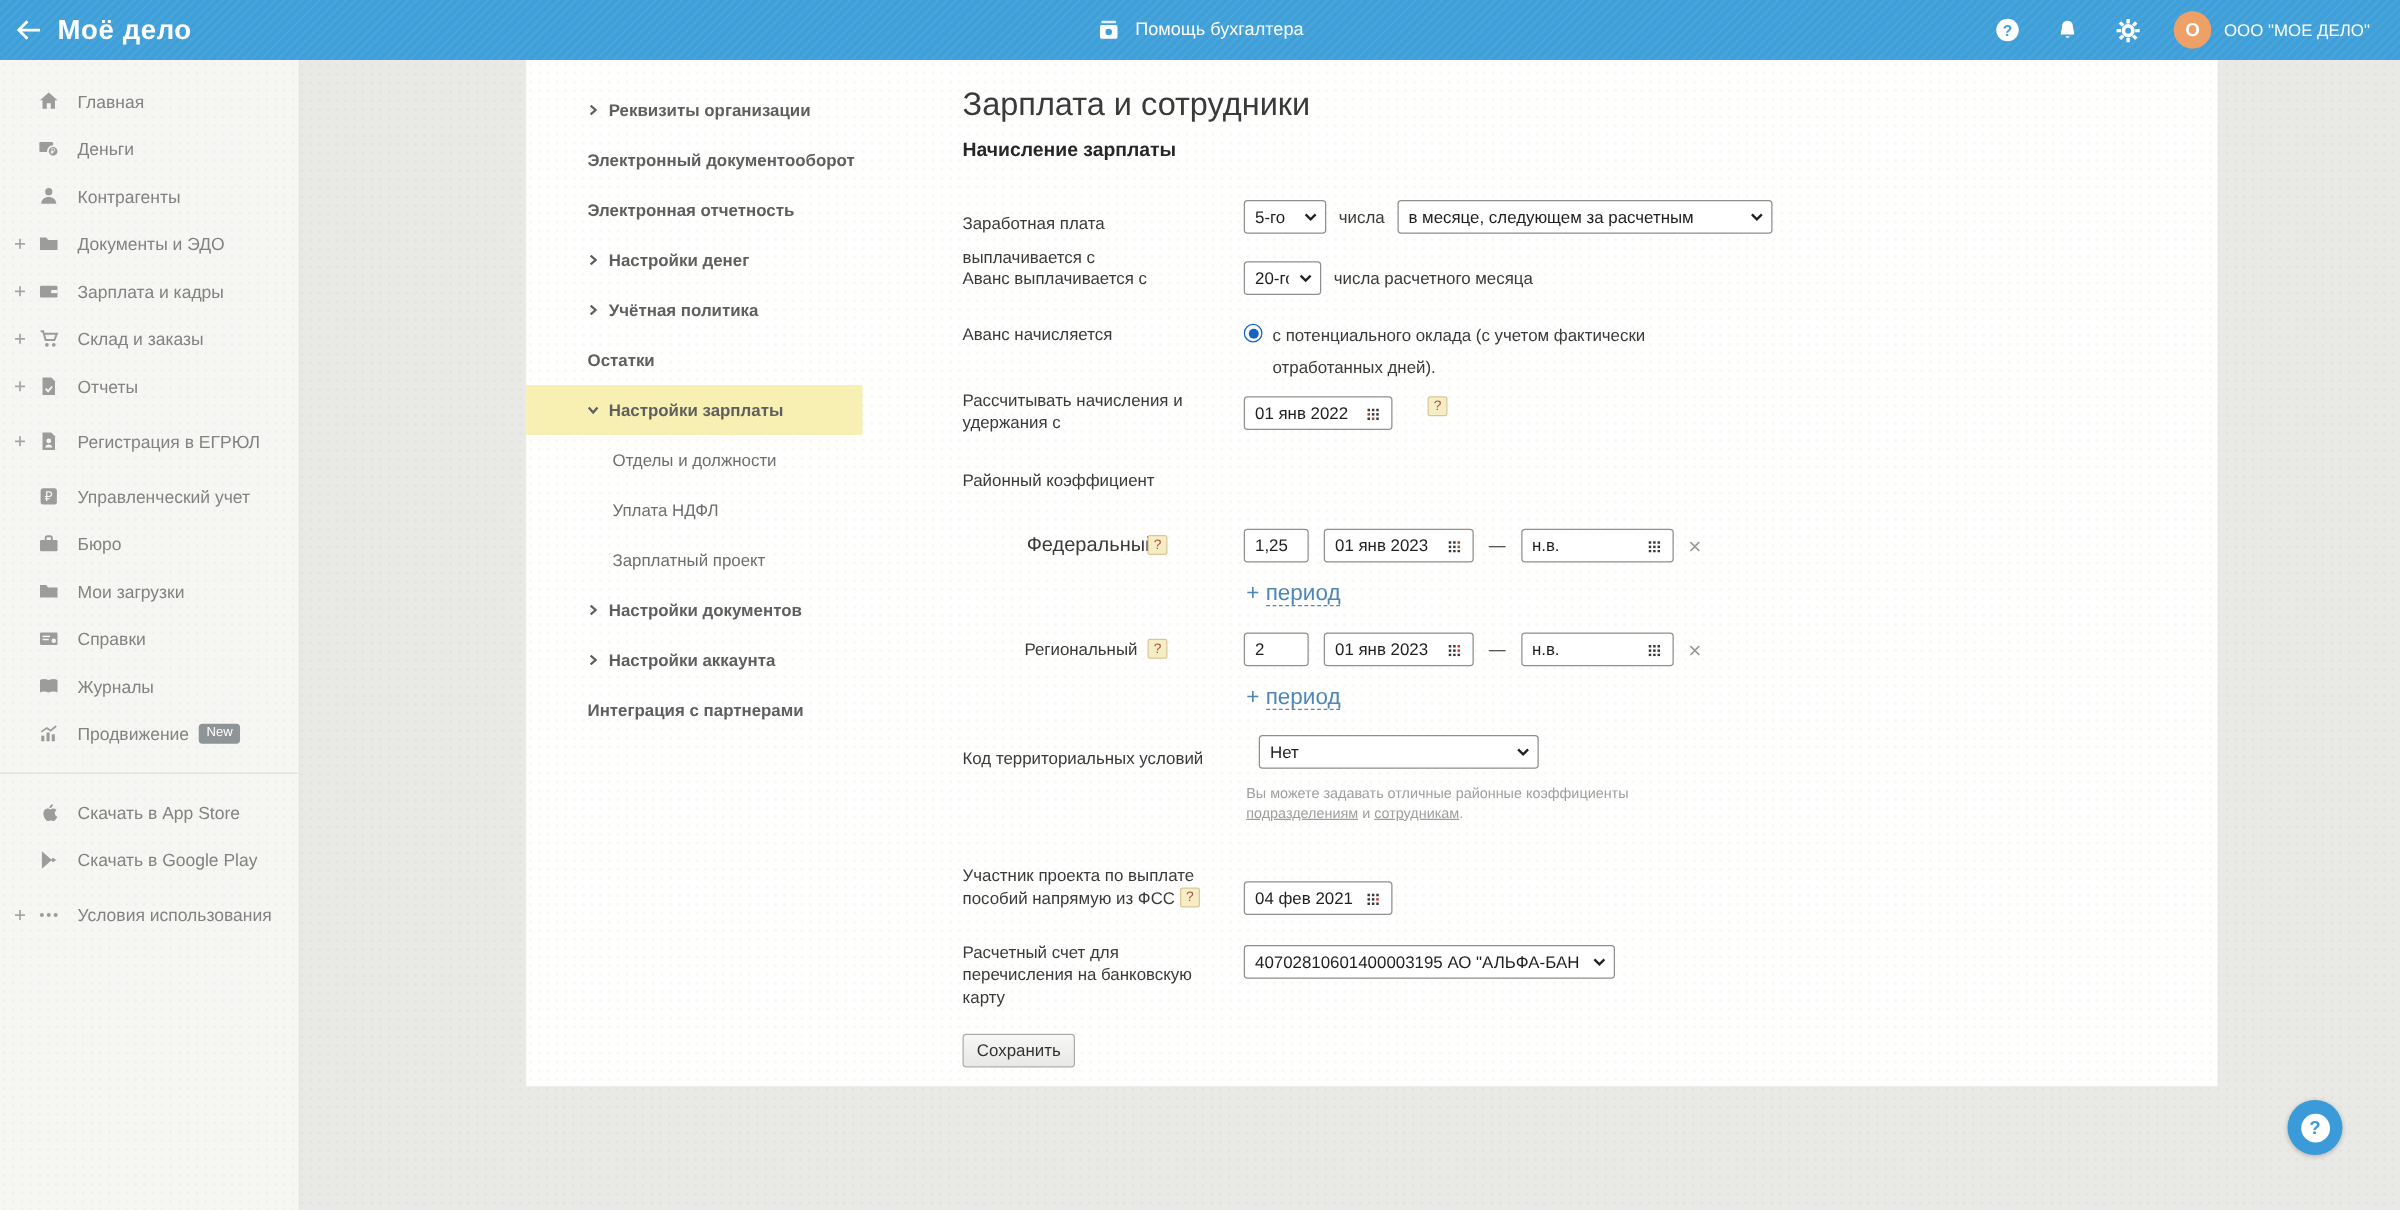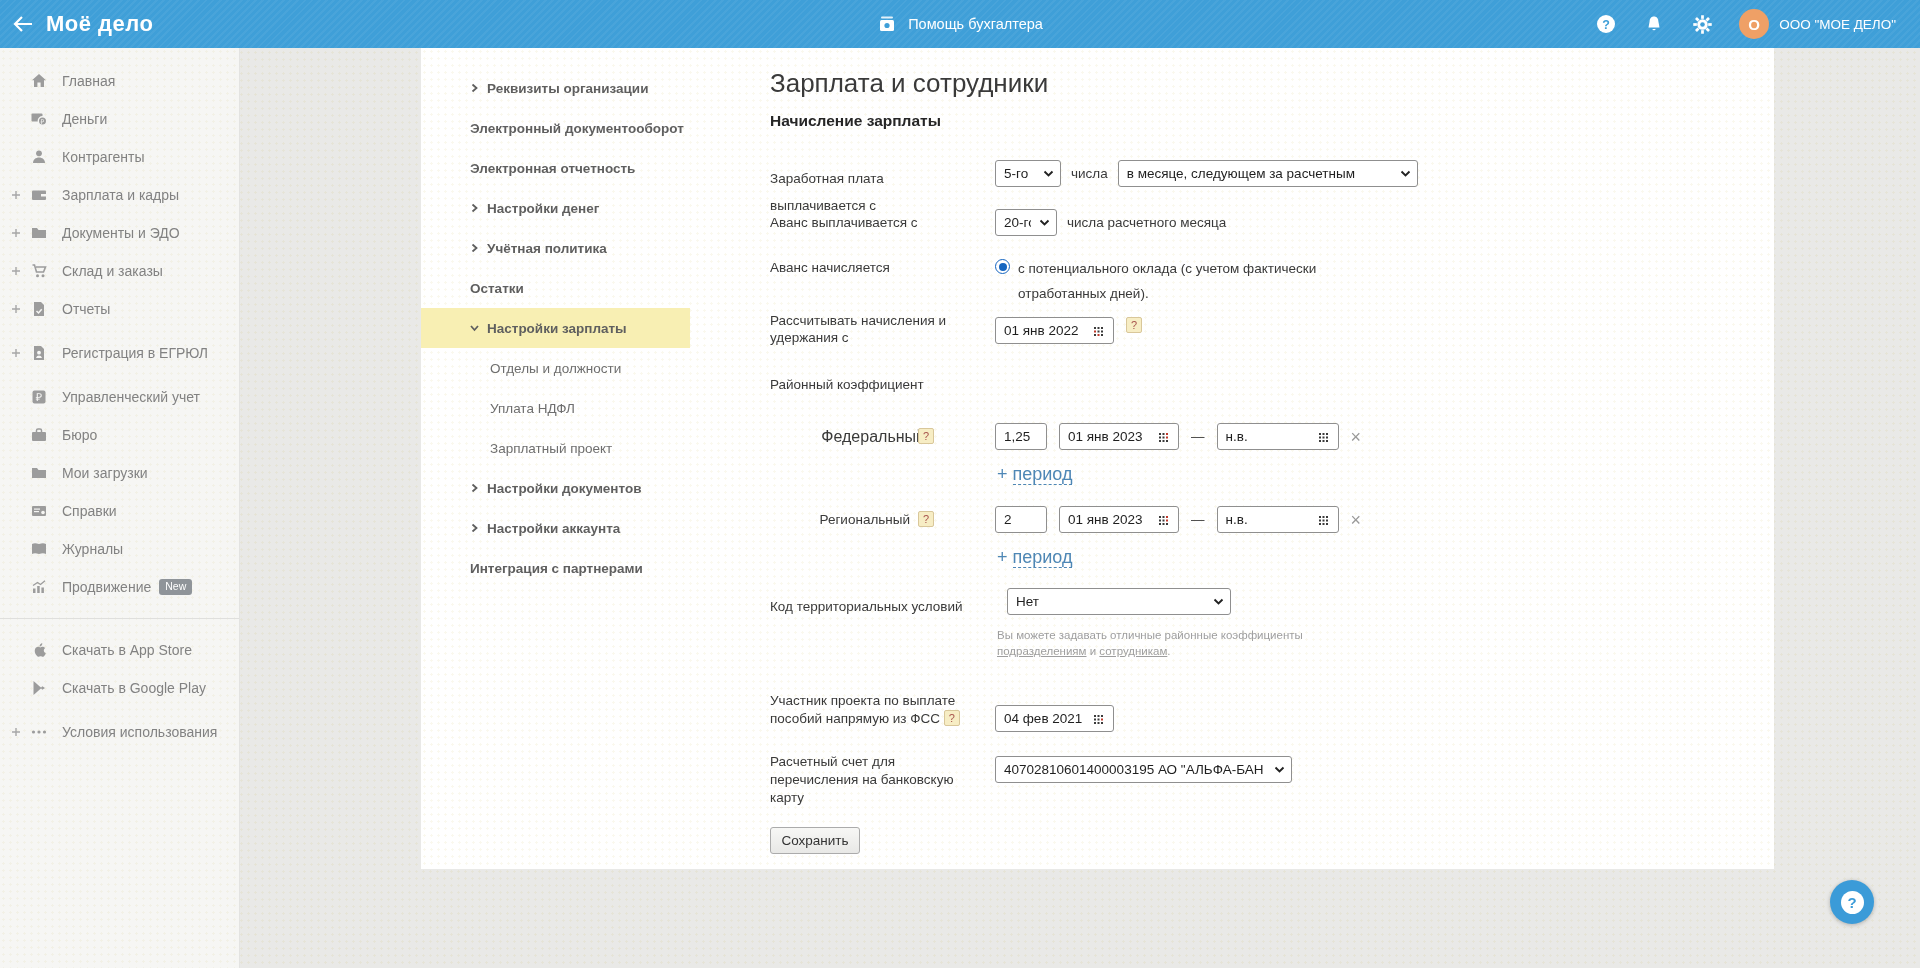--- a/index.html
+++ b/index.html
@@ -193,39 +193,39 @@
     </div>
 
     <div class="side-item">
       <span class="plus">
           <svg width="10" height="10" viewBox="0 0 10 10">
             <path d="M5 1v8M1 5h8" stroke="#A6A6A6" stroke-width="1.4"></path>
           </svg>
         </span>
       <span class="s-icon">
           <svg width="18" height="18" viewBox="0 0 18 18" fill="#9C9C9C">
-            <rect x="2" y="4.5" width="14" height="9.5" rx="1"></rect>
-            <rect x="11" y="8" width="5" height="2.5" fill="#F6F6F4"></rect>
-          </svg>
-        </span>
-      <span>Зарплата и кадры</span>
+            <path d="M2 4h5l1.5 2H16v8H2z"></path>
+          </svg>
+        </span>
+      <span>Документы и ЭДО</span>
     </div>
 
     <div class="side-item">
       <span class="plus">
           <svg width="10" height="10" viewBox="0 0 10 10">
             <path d="M5 1v8M1 5h8" stroke="#A6A6A6" stroke-width="1.4"></path>
           </svg>
         </span>
       <span class="s-icon">
           <svg width="18" height="18" viewBox="0 0 18 18" fill="#9C9C9C">
-            <path d="M2 4h5l1.5 2H16v8H2z"></path>
-          </svg>
-        </span>
-      <span>Документы и ЭДО</span>
+            <rect x="2" y="4.5" width="14" height="9.5" rx="1"></rect>
+            <rect x="11" y="8" width="5" height="2.5" fill="#F6F6F4"></rect>
+          </svg>
+        </span>
+      <span>Зарплата и кадры</span>
     </div>
 
     <div class="side-item">
       <span class="plus">
           <svg width="10" height="10" viewBox="0 0 10 10">
             <path d="M5 1v8M1 5h8" stroke="#A6A6A6" stroke-width="1.4"></path>
           </svg>
         </span>
       <span class="s-icon">
           <svg width="18" height="18" viewBox="0 0 18 18">
@@ -480,21 +480,21 @@
       <span class="inline-txt">числа расчетного месяца</span>
     </div>
 
     <div class="f-label" style="top:211px;">Аванс начисляется</div>
     <div class="ctl" style="left:574px; top:208px; display:flex; gap:8px; width:356px;">
       <span class="radio" style="margin-top:3px;"></span>
       <span style="font-size:13.5px; color:#3A3A3A; line-height:25px;">с потенциального оклада (с учетом фактически отработанных дней).</span>
     </div>
 
     <div class="f-label" style="top:264px;">Рассчитывать начисления и удержания с</div>
-    <div class="ctl" style="left:574px; top:269px; display:flex; align-items:flex-start; gap:12px;">
+    <div class="ctl" style="left:574px; top:269px; display:flex; align-items:flex-start; gap:28px;">
       <div class="inp" style="width:119px;">
         <span>01 янв 2022</span>
         <span class="grid-ic">
             <svg width="12" height="11" viewBox="0 0 12 11">
               <g fill="#3A3A3A">
                 <rect x="1" y="2" width="2" height="2"></rect>
                 <rect x="4.5" y="2" width="2" height="2"></rect>
                 <rect x="8" y="2" width="2" height="2"></rect>
                 <rect x="4.5" y="5.5" width="2" height="2"></rect>
                 <rect x="8" y="5.5" width="2" height="2"></rect>

